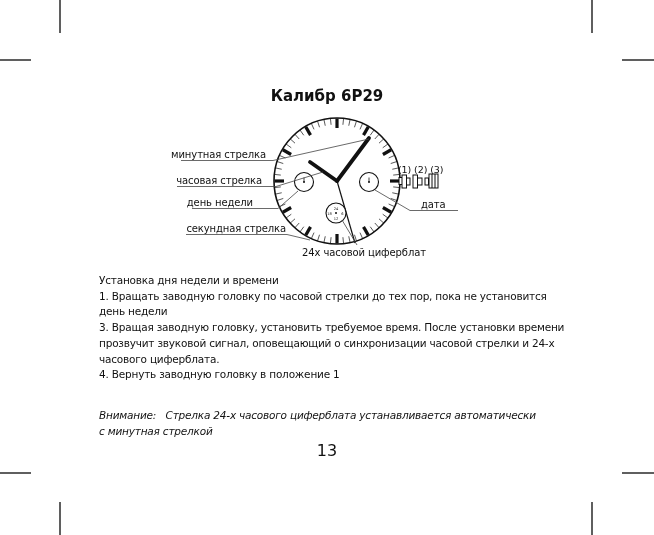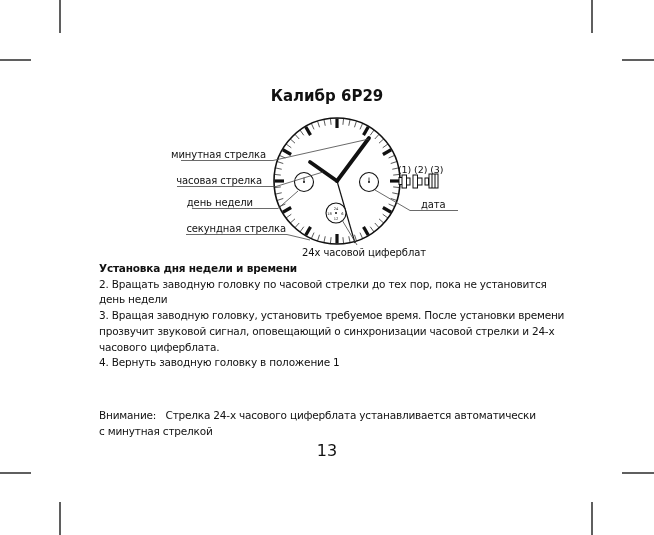--- a/index.html
+++ b/index.html
@@ -14,24 +14,24 @@
   }
   .diagram-svg{position:absolute;left:165px;top:105px;}
   .diagram-svg text{font-family:"DejaVu Sans",sans-serif;font-size:10px;fill:#111;letter-spacing:-0.1px;}
   .diagram-svg text.tiny{font-size:3.6px;letter-spacing:0;}
   .diagram-svg text.crownlbl{font-size:9.5px;}
   .body-text{
     position:absolute;left:99px;top:261px;width:480px;
     font-size:10.5px;line-height:15.7px;letter-spacing:-0.2px;
   }
   .body-text .line{white-space:pre;}
-  .body-text .heading{font-weight:bold;}
+  .body-text .heading{font-weight:normal;margin-top:12px;}
   .notice{
     position:absolute;left:99px;top:408px;width:480px;
-    font-size:10.5px;line-height:15.8px;letter-spacing:-0.2px;
+    font-size:10.5px;line-height:15.8px;letter-spacing:-0.2px;font-style:italic;
   }
   .notice .line{white-space:pre;}
   .pageno{
     position:absolute;left:0;top:441px;width:654px;text-align:center;font-size:16px;
   }
 </style>
 </head>
 <body>
 
 <div class="page">
@@ -169,21 +169,21 @@
     <text x="97" y="79" text-anchor="end">часовая стрелка</text>
     <text x="88" y="101" text-anchor="end">день недели</text>
     <text x="121" y="127" text-anchor="end">секундная стрелка</text>
     <text x="256" y="103">дата</text>
     <text class="crownlbl" x="233" y="68">(1) (2) (3)</text>
     <text x="137" y="151">24х часовой циферблат</text>
   </svg>
 
   <div class="body-text">
     <div class="line heading">Установка дня недели и времени</div>
-    <div class="line">2. Вращать заводную головку по часовой стрелки до тех пор, пока не установится</div>
+    <div class="line">1. Вращать заводную головку по часовой стрелки до тех пор, пока не установится</div>
     <div class="line">день недели</div>
     <div class="line">3. Вращая заводную головку, установить требуемое время. После установки времени</div>
     <div class="line">прозвучит звуковой сигнал, оповещающий о синхронизации часовой стрелки и 24-х</div>
     <div class="line">часового циферблата.</div>
     <div class="line">4. Вернуть заводную головку в положение 1</div>
   </div>
 
   <div class="notice">
     <div class="line">Внимание:   Стрелка 24-х часового циферблата устанавливается автоматически</div>
     <div class="line">с минутная стрелкой</div>

